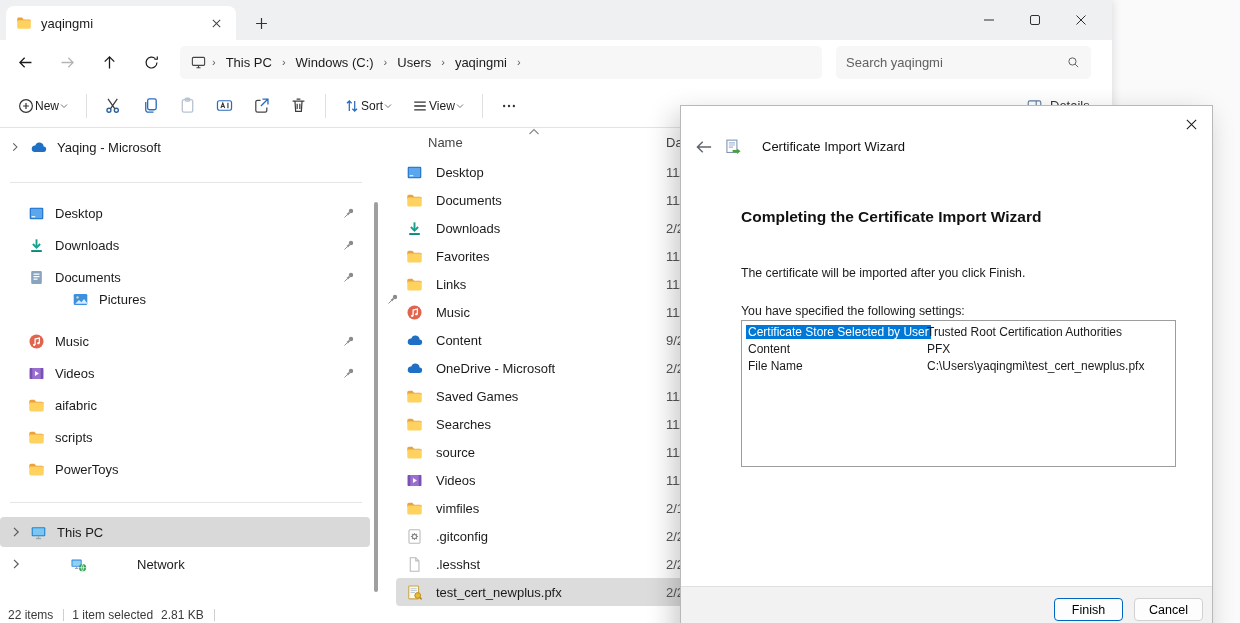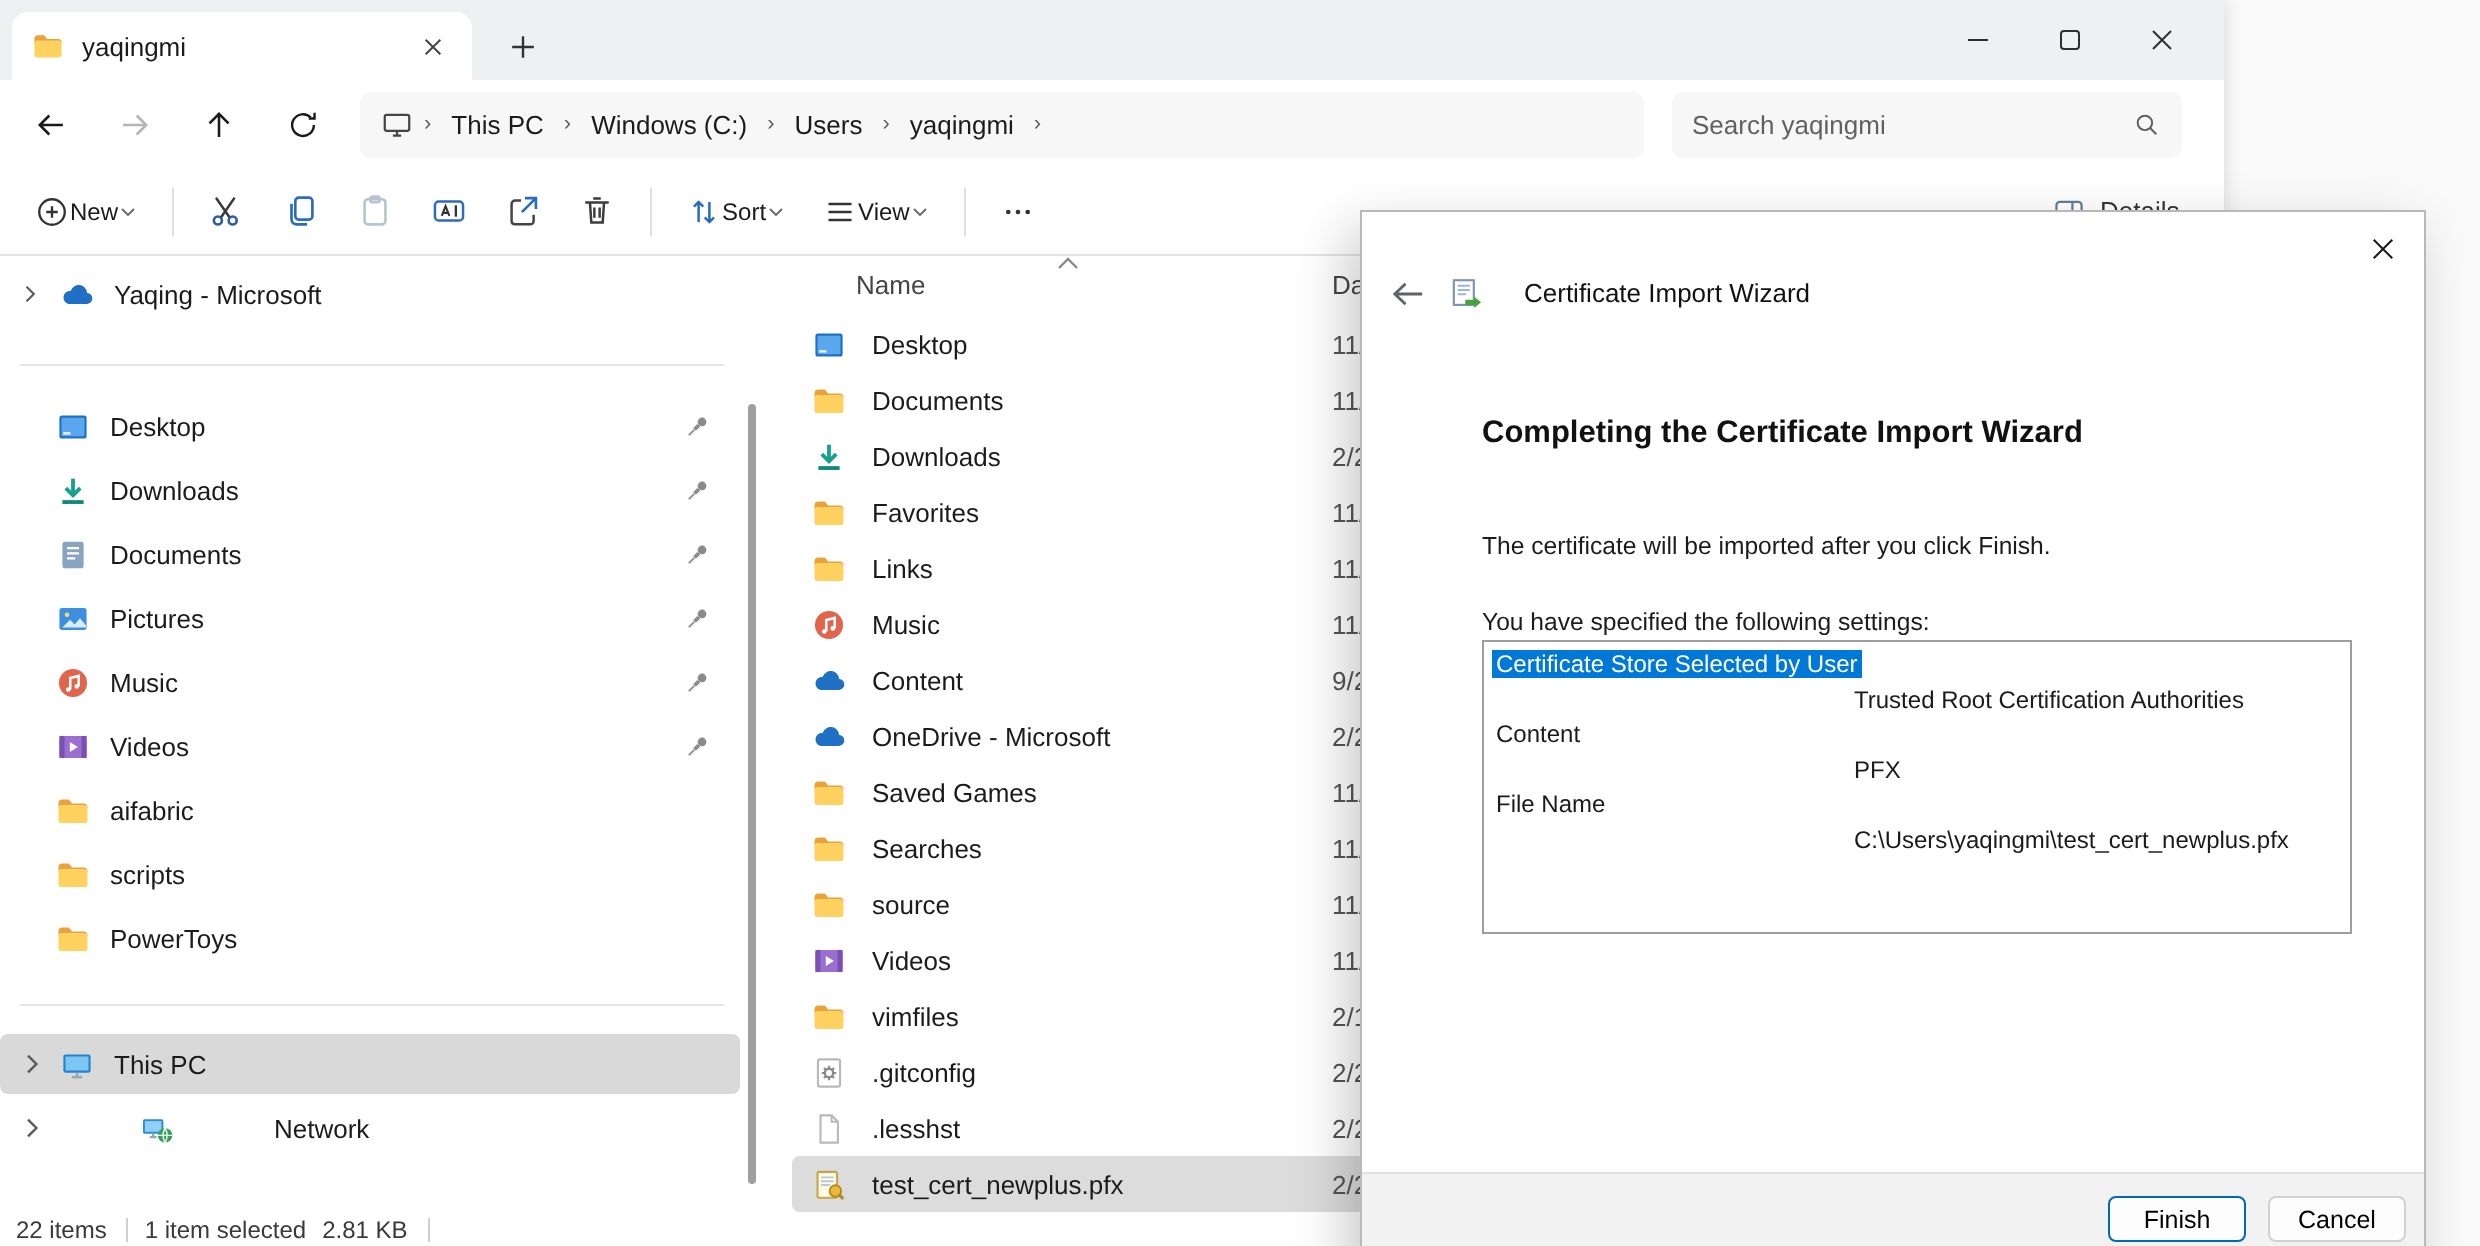--- a/index.html
+++ b/index.html
@@ -85,21 +85,21 @@
   #dlg-title { font-size:13px; color:#111; margin-left:8px; }
   #dlg-heading { position:absolute; left:60px; top:102px; font-size:15.5px; font-weight:bold; color:#111; }
   #dlg-body { position:absolute; left:60px; top:160px; font-size:12.3px; color:#1c1c1c; }
   #dlg-intro { position:absolute; left:60px; top:198px; font-size:12.3px; color:#1c1c1c; }
   #settings-table { position:absolute; left:60px; top:214px; width:435px; height:147px;
     border:1px solid #9d9d9d; background:#fff; padding-top:3px; overflow:hidden; }
   .set-row { display:flex; font-size:12px; line-height:17px; padding-left:4px; }
   .set-key { width:177px; white-space:nowrap; }
   .set-key span { padding:0 2px; }
   .set-key-selected span { background:#0078d7; color:#fff; }
-  .set-val { white-space:nowrap; padding-left:4px;margin-top:18px; }
+  .set-val { white-space:nowrap; padding-left:4px; }
   #dlg-footer { position:absolute; left:0; top:480px; width:531px; height:65px; background:#f2f2f2;
     border-top:1px solid #e0e0e0; }
   .dlg-btn { position:absolute; top:11px; height:23px; width:69px; background:#fdfdfd;
     border:1px solid #d1d1d1; border-radius:4px; font-size:12.5px; font-family:"Liberation Sans",sans-serif;
     display:flex; align-items:center; justify-content:center; }
   #finish-btn { left:373px; border:1px solid #0067c0;text-align:center; }
   #cancel-btn { left:453px; }
 </style>
 </head>
 <body>
@@ -347,21 +347,21 @@
             </span>
             <span class="slabel">Documents</span>
             <span class="pin">
               <svg width="100%" height="100%" viewBox="0 0 16 16">
                 <circle cx="10.3" cy="5.7" r="2.5" fill="#8b8b8b"></circle>
                 <path d="M8.5 7.5L6 10" stroke="#8b8b8b" stroke-width="2.2"></path>
                 <path d="M5.8 10.2L2.8 13.2" stroke="#8b8b8b" stroke-width="1.1"></path>
               </svg>
             </span>
           </div>
-          <div class="side-row qa-row" style="top: 166px;">
+          <div class="side-row qa-row" style="top: 156px; margin-left: 44px;">
             <span class="sicon">
               <svg width="100%" height="100%" viewBox="0 0 16 16">
                 <rect x="1.6" y="2.8" width="12.8" height="10.4" rx="1.3" fill="#3d8fe0"></rect>
                 <circle cx="5.2" cy="6" r="1.1" fill="#ffd86b"></circle>
                 <path d="M3 12l3.6-3.6 2.2 2.2 2.5-3 2.9 3.6v.8H3z" fill="#d9ecff"></path>
               </svg>
             </span>
             <span class="slabel">Pictures</span>
             <span class="pin">
               <svg width="100%" height="100%" viewBox="0 0 16 16">

